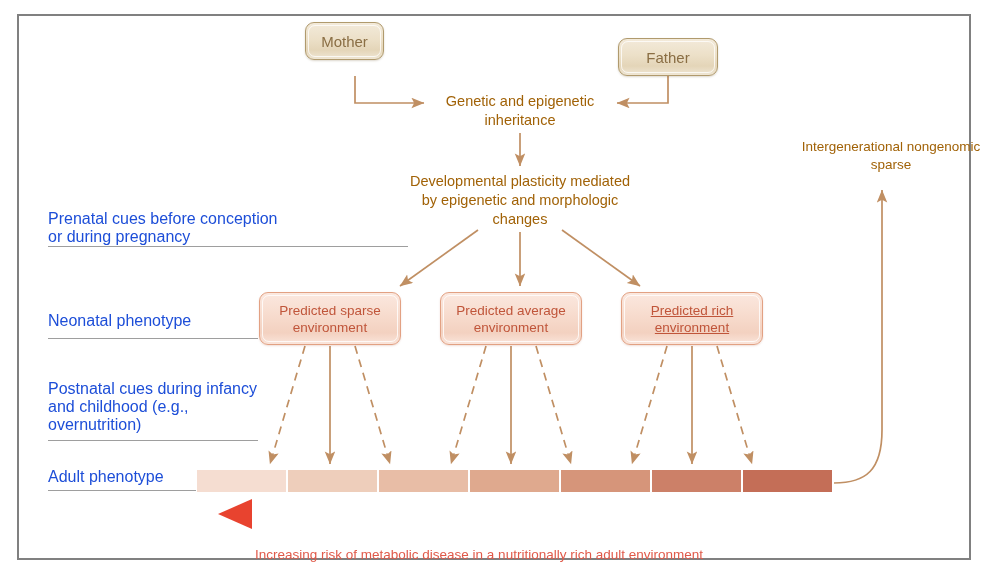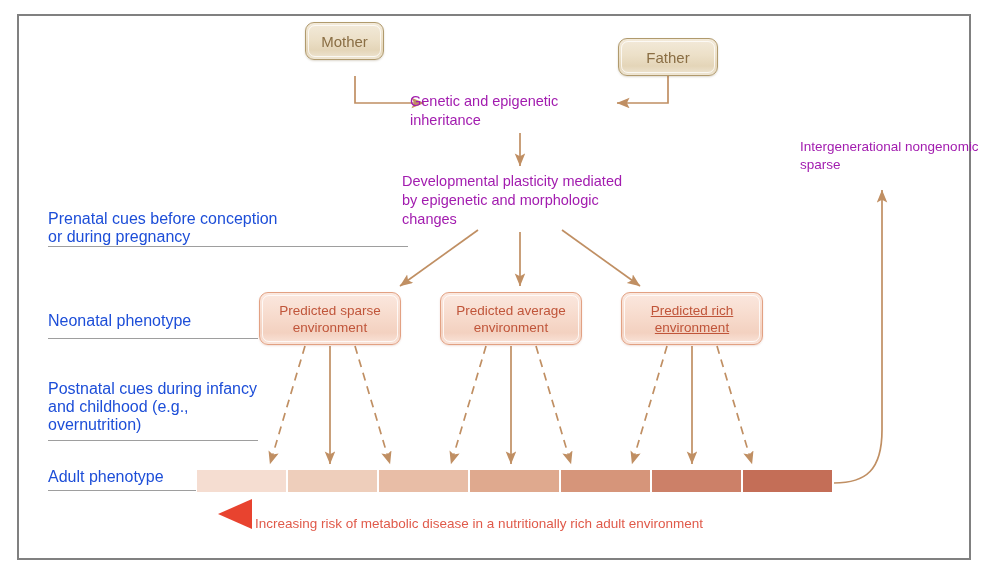--- a/index.html
+++ b/index.html
@@ -73,22 +73,22 @@
     border-radius: 7px;
     pointer-events: none;
   }
   #box-sparse  { left: 259px; top: 292px; width: 142px; height: 53px; }
   #box-average { left: 440px; top: 292px; width: 142px; height: 53px; }
   #box-rich    { left: 621px; top: 292px; width: 142px; height: 53px; text-decoration: underline; }
 
   
   .orange-text {
     position: absolute;
-    color: #a21caf;
-    text-align: left;
+    color: #a16207;
+    text-align: center;
     line-height: 19px;
     font-size: 14.5px;
   }
   #txt-inheritance { left: 410px; top: 92px; width: 220px; }
   #txt-plasticity  { left: 402px; top: 172px; width: 236px; }
   #txt-intergen    { left: 800px; top: 138px; width: 182px; font-size: 13.5px; line-height: 18px; }
 
   
   .stage-label {
     position: absolute;
@@ -119,21 +119,21 @@
     display: flex;
   }
   #grad-bar .seg {
     flex: 1 1 0;
     height: 100%;
     margin-right: 2px;
   }
   #grad-bar .seg:last-child { margin-right: 0; }
   #risk-caption {
     position: absolute;
-    left: 255px; top: 516px;
+    left: 255px; top: 547px;
     width: 600px;
     color: #e05a4a;
     font-size: 13.5px;
   }
 
   svg.overlay {
     position: absolute;
     left: 0; top: 0;
     width: 988px; height: 576px;
     pointer-events: none;

